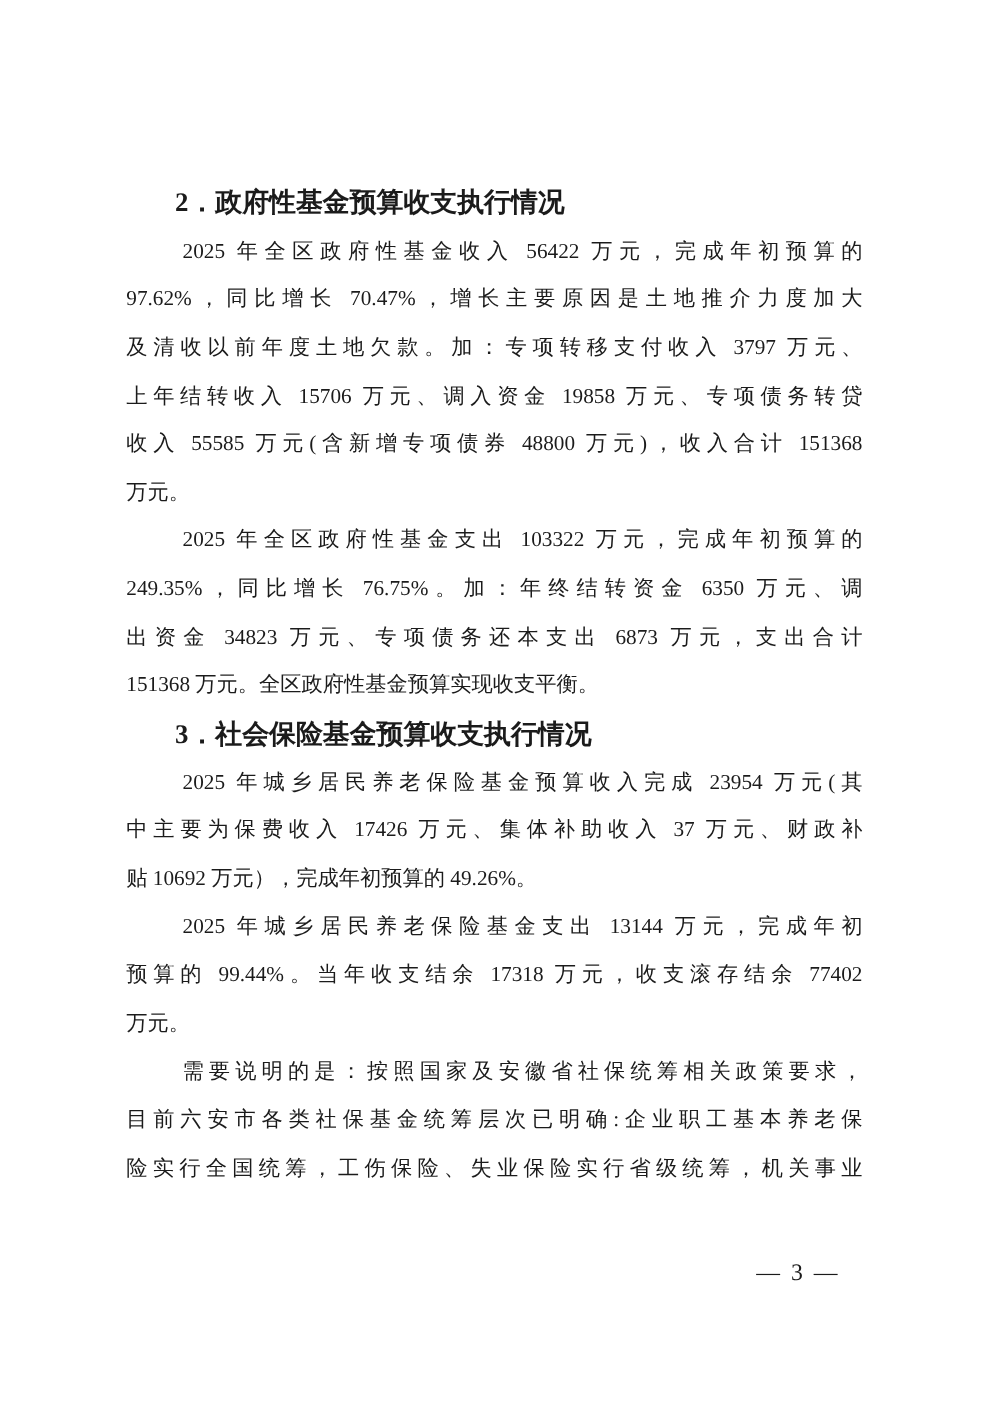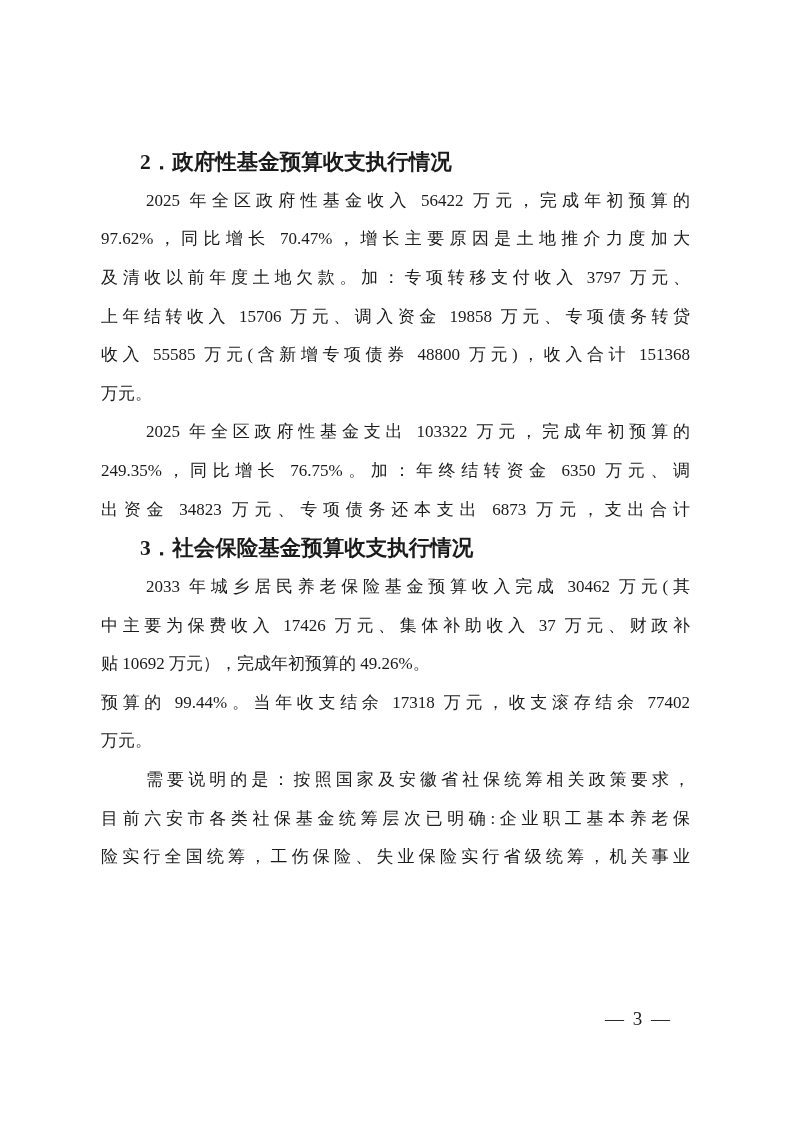--- a/index.html
+++ b/index.html
@@ -63,24 +63,26 @@
       <div class="line heading">2．政府性基金预算收支执行情况</div>
       <div class="line indent">2025 年全区政府性基金收入 56422 万元，完成年初预算的</div>
       <div class="line">97.62%，同比增长 70.47%，增长主要原因是土地推介力度加大</div>
       <div class="line">及清收以前年度土地欠款。加：专项转移支付收入 3797 万元、</div>
       <div class="line">上年结转收入 15706 万元、调入资金 19858 万元、专项债务转贷</div>
       <div class="line">收入 55585 万元(含新增专项债券 48800 万元)，收入合计 151368</div>
       <div class="line para-end">万元。</div>
       <div class="line indent">2025 年全区政府性基金支出 103322 万元，完成年初预算的</div>
       <div class="line">249.35%，同比增长 76.75%。加：年终结转资金 6350 万元、调</div>
       <div class="line">出资金 34823 万元、专项债务还本支出 6873 万元，支出合计</div>
+      <div class="line para-end">151368 万元。全区政府性基金预算实现收支平衡。</div>
       <div class="line heading">3．社会保险基金预算收支执行情况</div>
-      <div class="line indent">2033 年城乡居民养老保险基金预算收入完成 30462 万元(其</div>
+      <div class="line indent">2025 年城乡居民养老保险基金预算收入完成 23954 万元(其</div>
       <div class="line">中主要为保费收入 17426 万元、集体补助收入 37 万元、财政补</div>
       <div class="line para-end">贴 10692 万元），完成年初预算的 49.26%。</div>
+      <div class="line indent">2025 年城乡居民养老保险基金支出 13144 万元，完成年初</div>
       <div class="line">预算的 99.44%。当年收支结余 17318 万元，收支滚存结余 77402</div>
       <div class="line para-end">万元。</div>
       <div class="line indent">需要说明的是：按照国家及安徽省社保统筹相关政策要求，</div>
       <div class="line">目前六安市各类社保基金统筹层次已明确:企业职工基本养老保</div>
       <div class="line">险实行全国统筹，工伤保险、失业保险实行省级统筹，机关事业</div>
     </div>
   <div class="page-footer">— 3 —</div>
 </div>
 
 </body></html>

